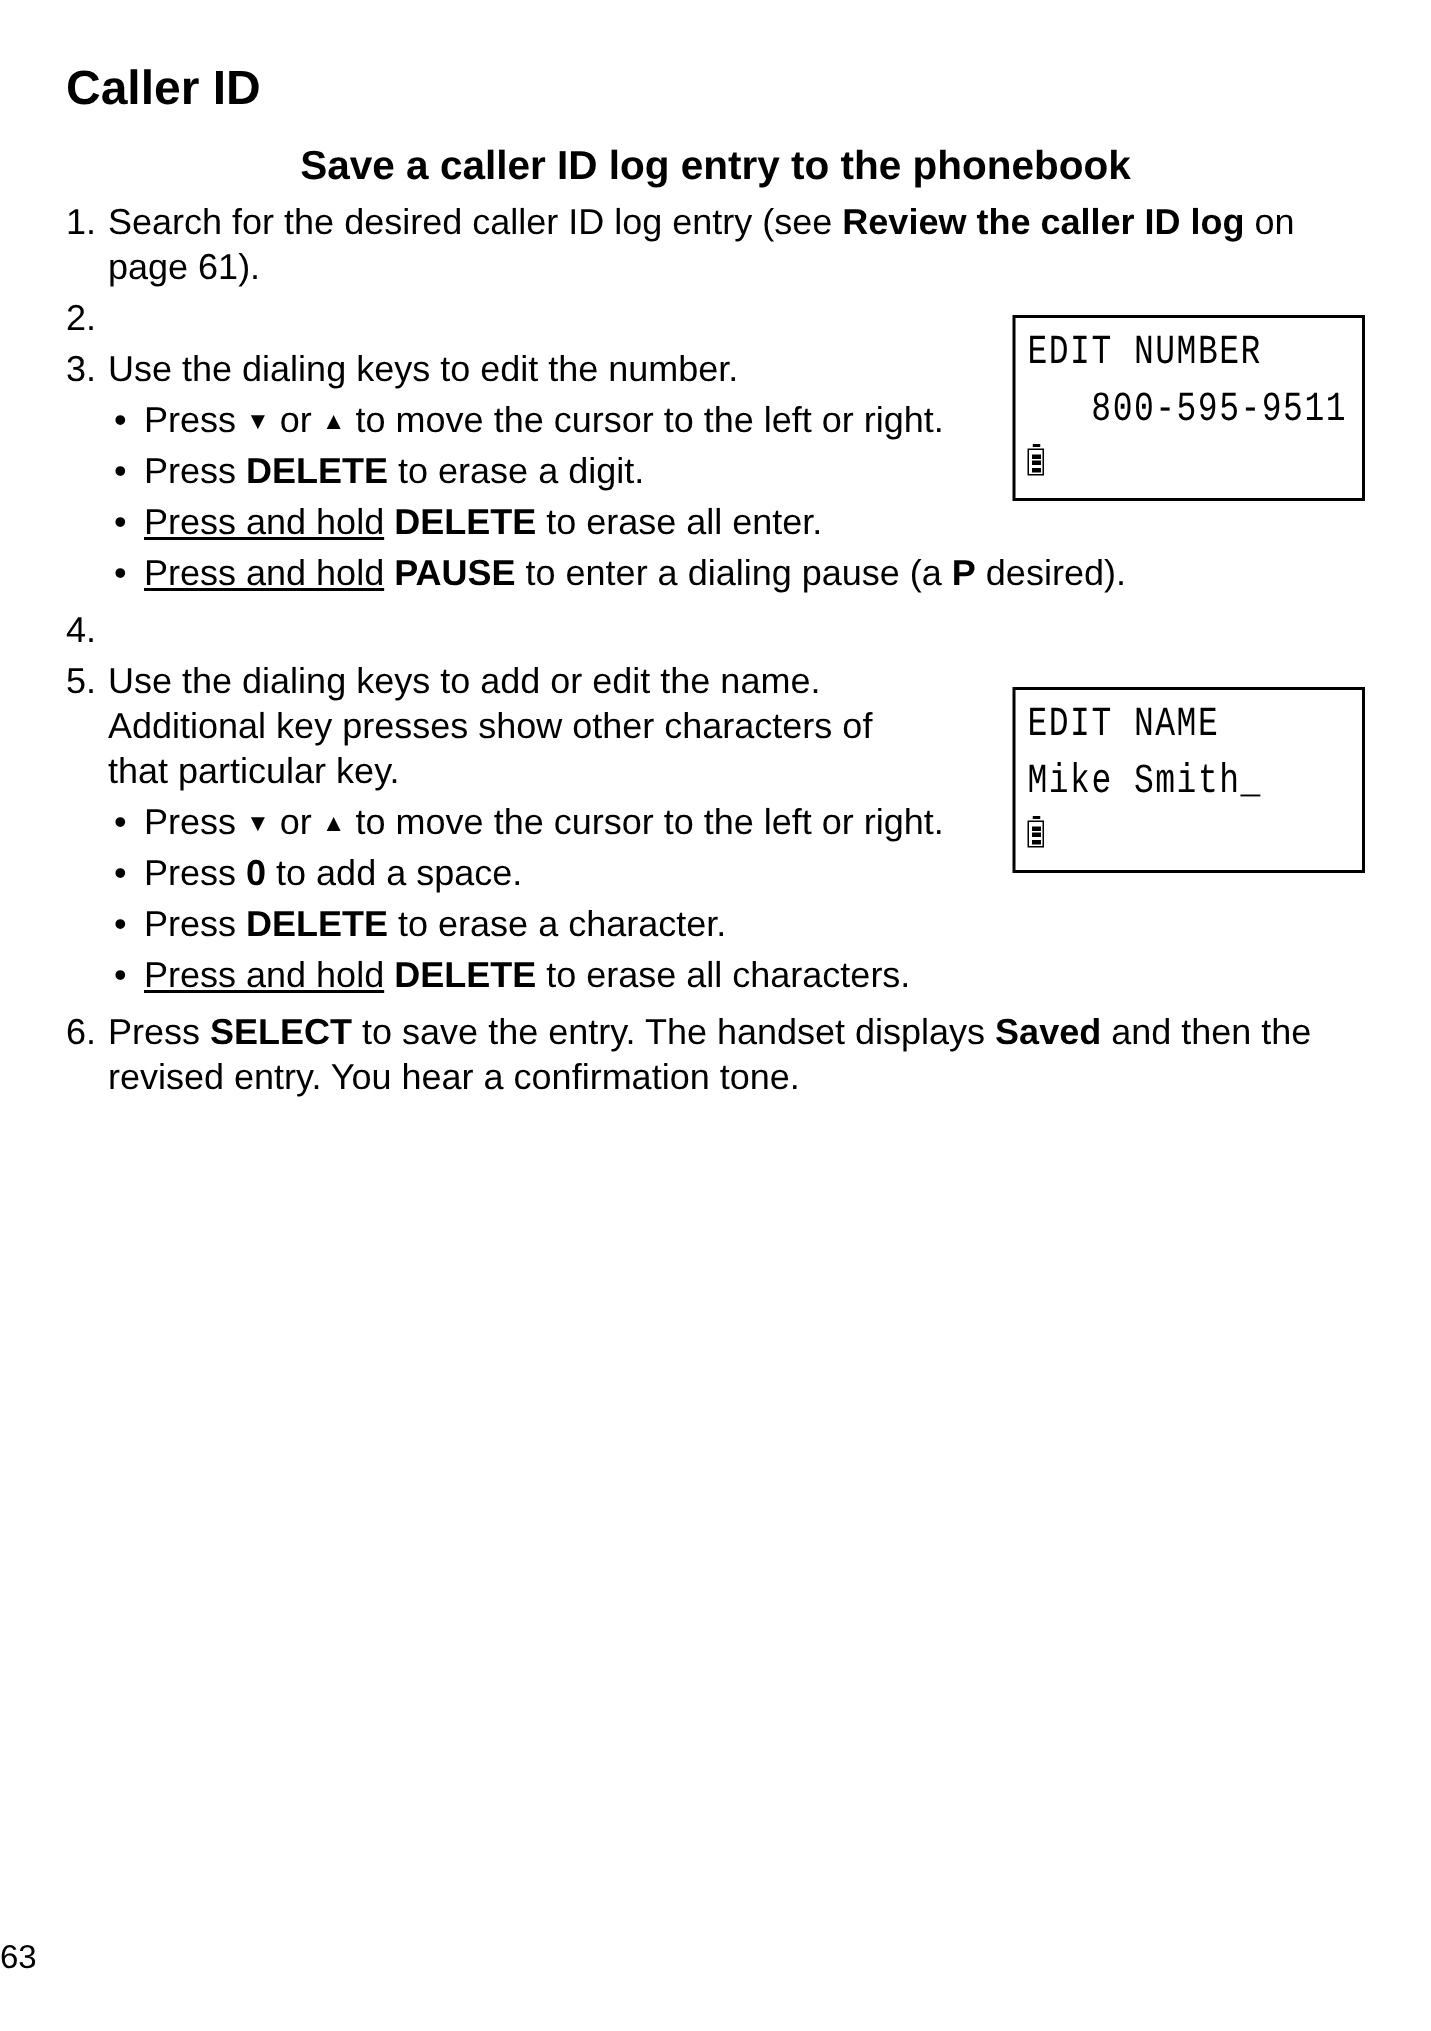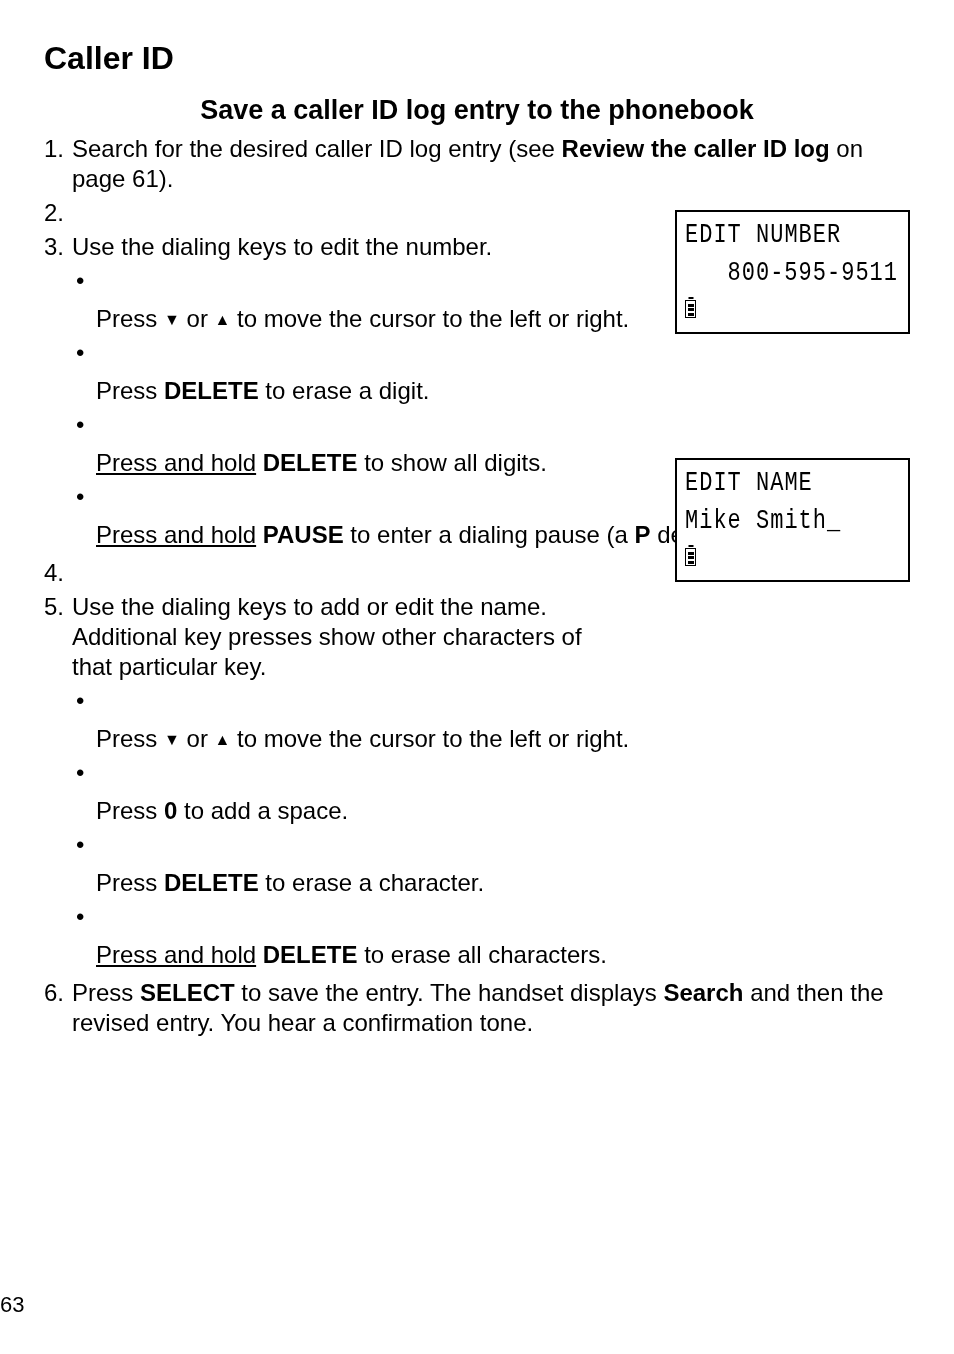--- a/index.html
+++ b/index.html
@@ -44,21 +44,21 @@
     margin-top: 4px;
   }
   .bulletlist > li {
     display: flex;
     margin-bottom: 4px;
   }
   .bulletlist > li > .dot {
     flex: 0 0 24px;
     padding-left: 4px;
   }
-  .bulletlist > li > .bbody { flex: 1; margin-top: 38px; }
+  .bulletlist > li > .bbody { flex: 1; }
   .uline { text-decoration: underline; }
   .tri { font-size: 16px; position: relative; top: -2px; }
   .step1-body { max-width: 800px; }
   .step2-body, .step4-body, .step5-body { max-width: 520px; }
 
   .lcd {
     position: absolute;
     right: 0;
     width: 235px;
     height: 124px;
@@ -158,21 +158,21 @@
           </li>
           <li>
             <span class="dot">•</span>
             <span class="bbody">
               <span>Press </span><b>DELETE</b><span> to erase a digit.</span>
             </span>
           </li>
           <li>
             <span class="dot">•</span>
             <span class="bbody">
-              <span class="uline">Press and hold</span><span> </span><b>DELETE</b><span> to show all digits.</span>
+              <span class="uline">Press and hold</span><span> </span><b>DELETE</b><span> to erase all enter.</span>
             </span>
           </li>
           <li>
             <span class="dot">•</span>
             <span class="bbody">
               <span class="uline">Press and hold</span><span> </span><b>PAUSE</b><span> to enter a dialing pause (a </span><b>P</b><span> desired).</span>
             </span>
           </li>
         </ul>
       </span>
@@ -211,21 +211,21 @@
               <span class="uline">Press and hold</span><span> </span><b>DELETE</b><span> to erase all characters.</span>
             </span>
           </li>
         </ul>
       </span>
     </li>
 
     <li>
       <span class="num">6.</span>
       <span class="body">
-        <span>Press </span><b>SELECT</b><span> to save the entry. The handset displays </span><b>Search</b><span> and then the revised entry. You hear a confirmation tone.</span>
+        <span>Press </span><b>SELECT</b><span> to save the entry. The handset displays </span><b>Saved</b><span> and then the revised entry. You hear a confirmation tone.</span>
       </span>
     </li>
 
   </ol>
 
   <div class="lcd lcd1">
     <div class="lcd-line1">EDIT NUMBER</div>
     <div class="lcd-line2 right">800-595-9511</div>
     <div class="lcd-batt">
       <span class="batt-icon"><span class="bar b1"></span><span class="bar b2"></span><span class="bar b3"></span></span>

